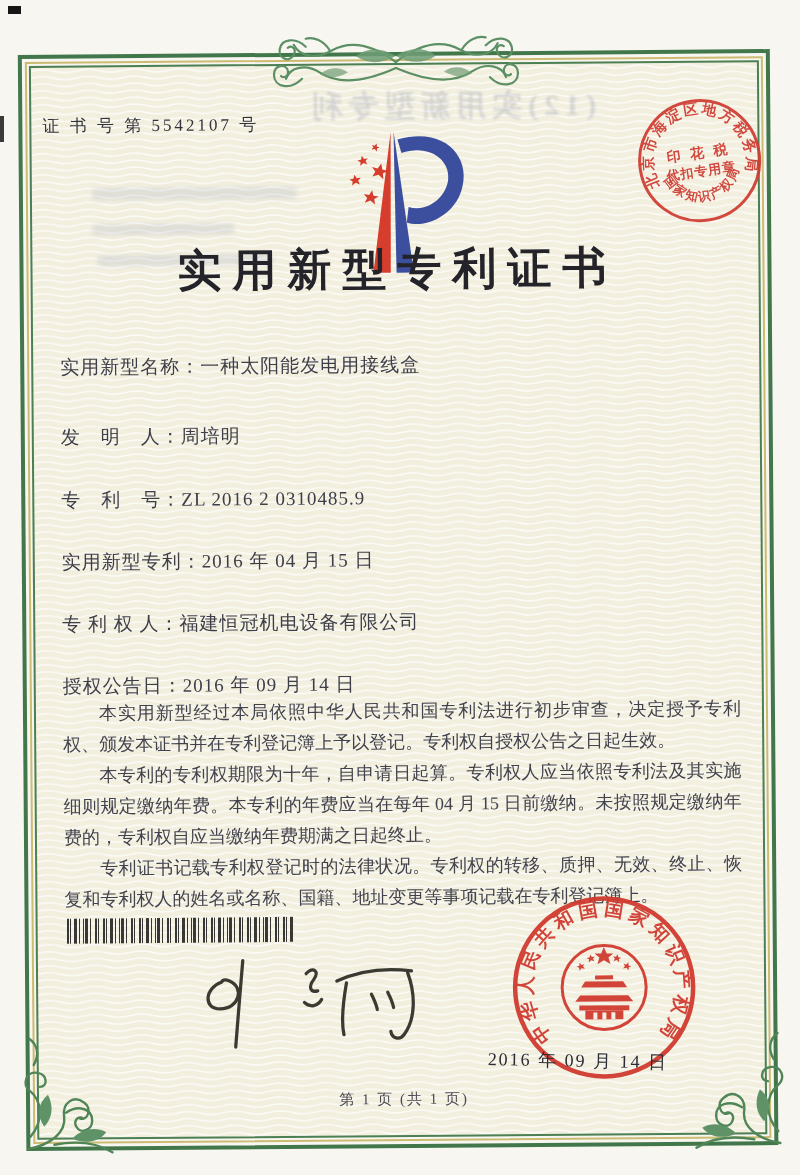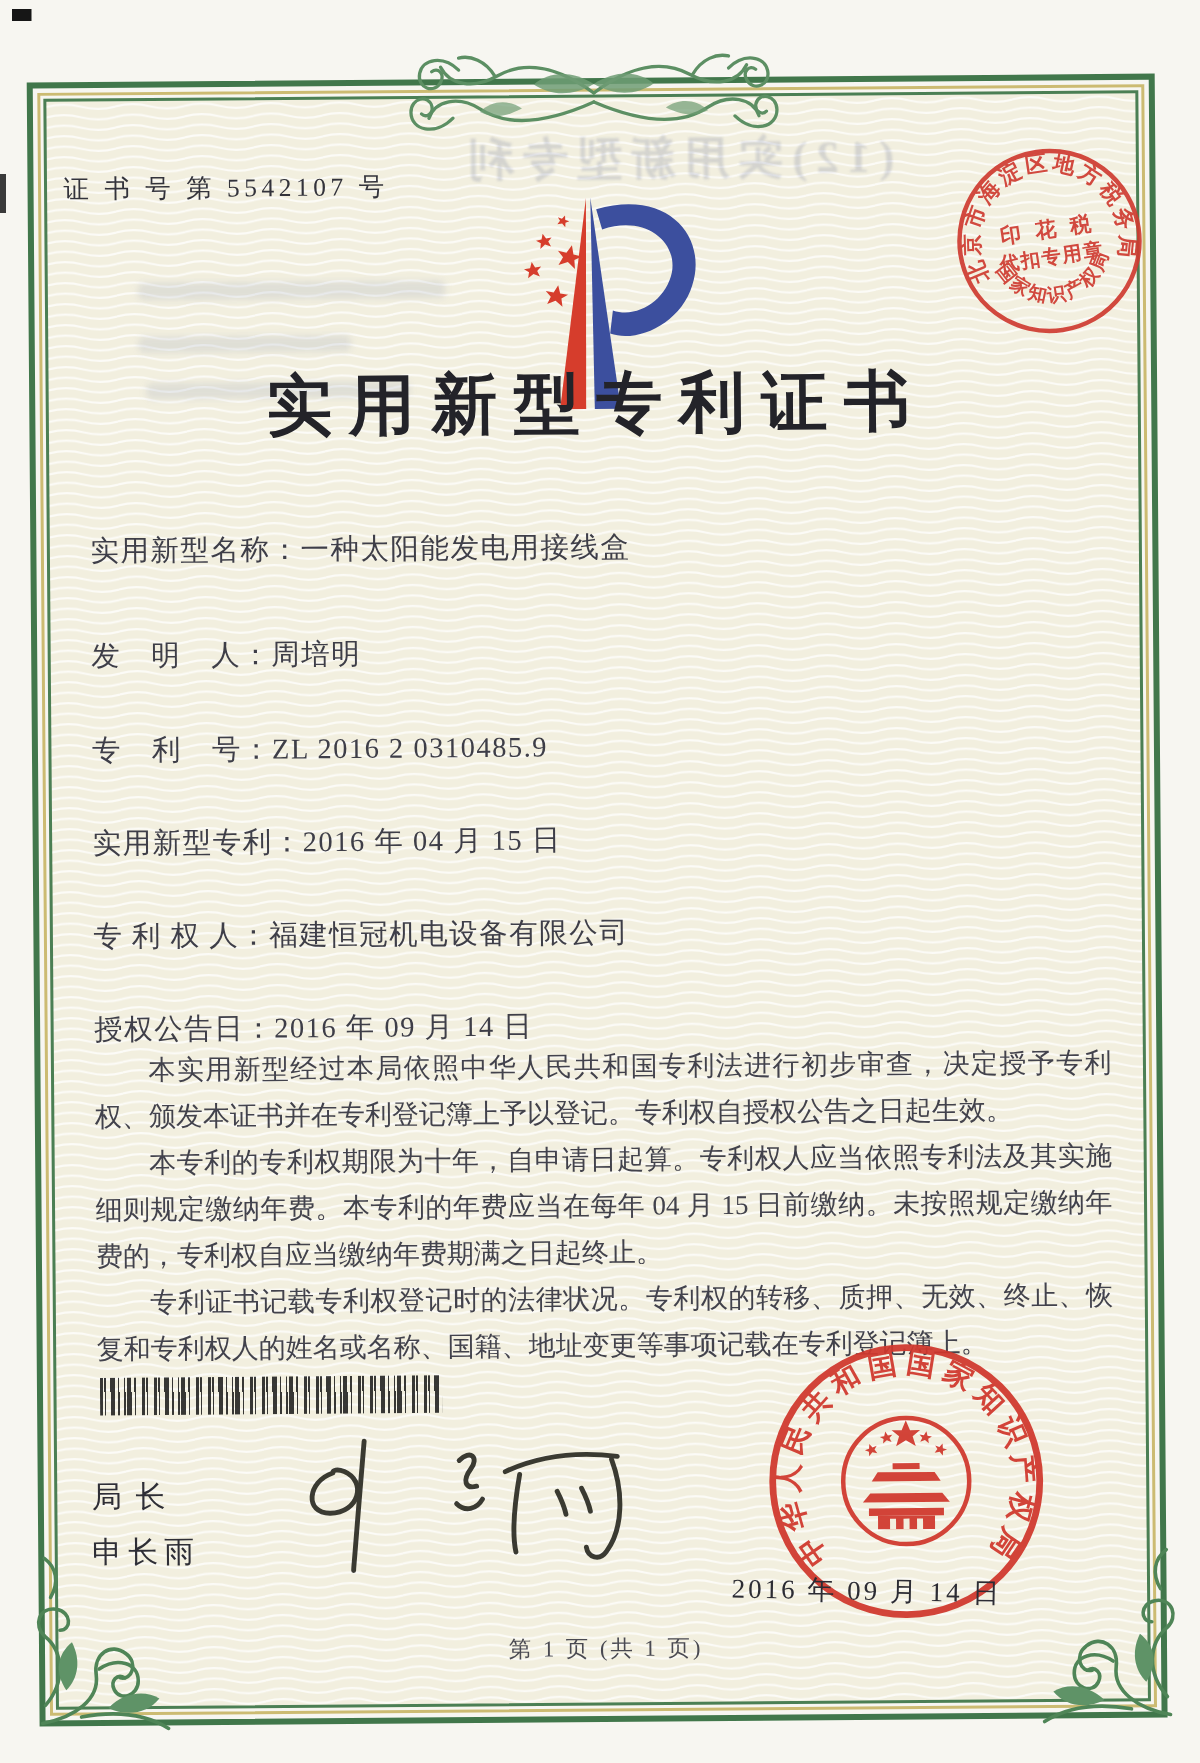--- a/index.html
+++ b/index.html
@@ -177,24 +177,20 @@
     </div>
 
     <div class="paras">
       <p>本实用新型经过本局依照中华人民共和国专利法进行初步审查，决定授予专利权、颁发本证书并在专利登记簿上予以登记。专利权自授权公告之日起生效。</p>
       <p>本专利的专利权期限为十年，自申请日起算。专利权人应当依照专利法及其实施细则规定缴纳年费。本专利的年费应当在每年 04 月 15 日前缴纳。未按照规定缴纳年费的，专利权自应当缴纳年费期满之日起终止。</p>
       <p>专利证书记载专利权登记时的法律状况。专利权的转移、质押、无效、终止、恢复和专利权人的姓名或名称、国籍、地址变更等事项记载在专利登记簿上。</p>
     </div>
 
     <div class="barcode"></div>
 
-    <div class="signer">
-      <div class="t">局长</div>
-      <div class="n">申长雨</div>
-    </div>
 
     <svg class="signature" width="250" height="115" viewBox="0 0 240 120">
       <g stroke="#26261f" stroke-width="3.4" fill="none" stroke-linecap="round" opacity="0.9">
         <path d="M52,12 C50,34 47,66 45,90 C44.5,96 44,100 44,102"></path>
         <path d="M30,34 C12,40 10,62 28,62 C48,62 54,40 38,33 C33,31 30,32 30,34"></path>
         <path d="M118,26 C126,18 132,24 126,32 C120,40 122,46 130,44"></path>
         <path d="M116,56 C122,62 130,60 134,53"></path>
         <path d="M150,34 C172,24 198,20 228,24"></path>
         <path d="M160,36 C156,58 154,76 157,90"></path>
         <path d="M224,26 C232,48 232,74 220,90 C215,97 207,94 206,87"></path>

